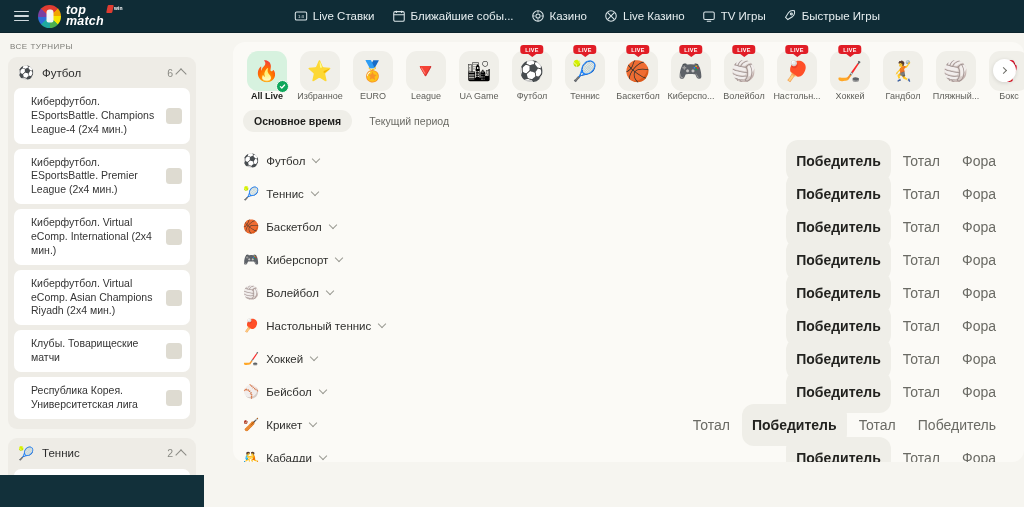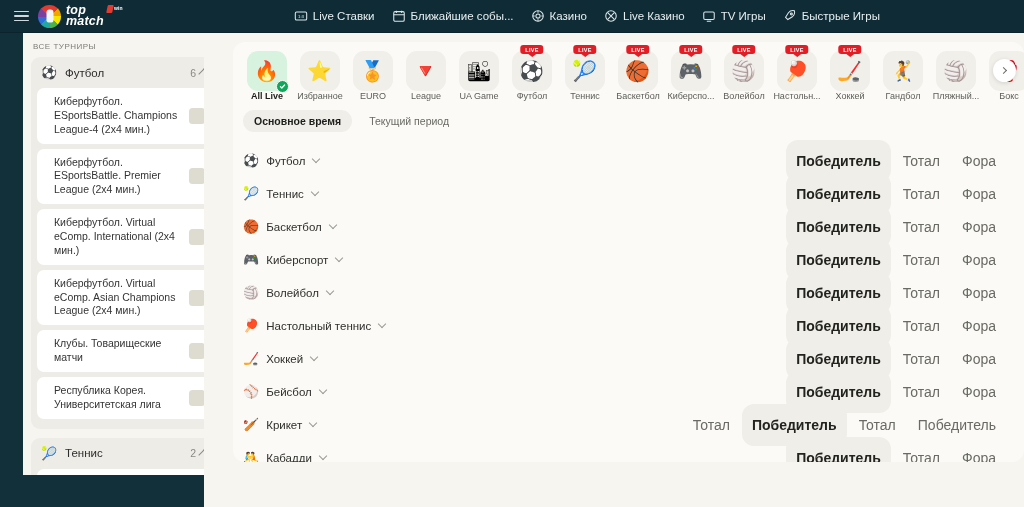--- a/index.html
+++ b/index.html
@@ -63,21 +63,20 @@
   .nav { display: flex; gap: 17px; margin-left: 190px; }
   .nav-item { display: flex; align-items: center; gap: 5px; cursor: pointer; white-space: nowrap; }
   .nav-item .lbl { font-size: 11.5px; color: #e6eef0; }
   .nav-ico { width: 14px; height: 14px; color: #dbe6e9; display: block; flex: none; }
 
   
   .sidebar {
     position: absolute; top: 33px; left: 0; width: 204px; height: 442px;
     background: #f6f5f0;
     overflow: hidden;
-    margin-left: 23px;
   }
   .sidebar-title {
     font-size: 8px; letter-spacing: .5px; color: #7d7d77;
     padding: 9px 0 6px 10px; text-transform: uppercase; font-weight: 400;
   }
   .sb-group {
     margin: 0 8px 9px 8px; background: #eeece6; border-radius: 9px; padding: 0 0 5px 0;
   }
   .sb-group-head {
     display: flex; align-items: center; height: 31px; padding: 0 11px 0 10px; cursor: pointer;
@@ -261,21 +260,21 @@
           </div>
           <div class="sb-item">
             <span class="sb-item-name">Киберфутбол. ESportsBattle. Premier League (2x4 мин.)</span>
             <span class="sb-item-box"></span>
           </div>
           <div class="sb-item">
             <span class="sb-item-name">Киберфутбол. Virtual eComp. International (2x4 мин.)</span>
             <span class="sb-item-box"></span>
           </div>
           <div class="sb-item">
-            <span class="sb-item-name">Киберфутбол. Virtual eComp. Asian Champions League (2x4 мин.)</span>
+            <span class="sb-item-name">Киберфутбол. Virtual eComp. Asian Champions Riyadh (2x4 мин.)</span>
             <span class="sb-item-box"></span>
           </div>
           <div class="sb-item">
             <span class="sb-item-name">Клубы. Товарищеские матчи</span>
             <span class="sb-item-box"></span>
           </div>
           <div class="sb-item">
             <span class="sb-item-name">Республика Корея. Университетская лига</span>
             <span class="sb-item-box"></span>
           </div>

